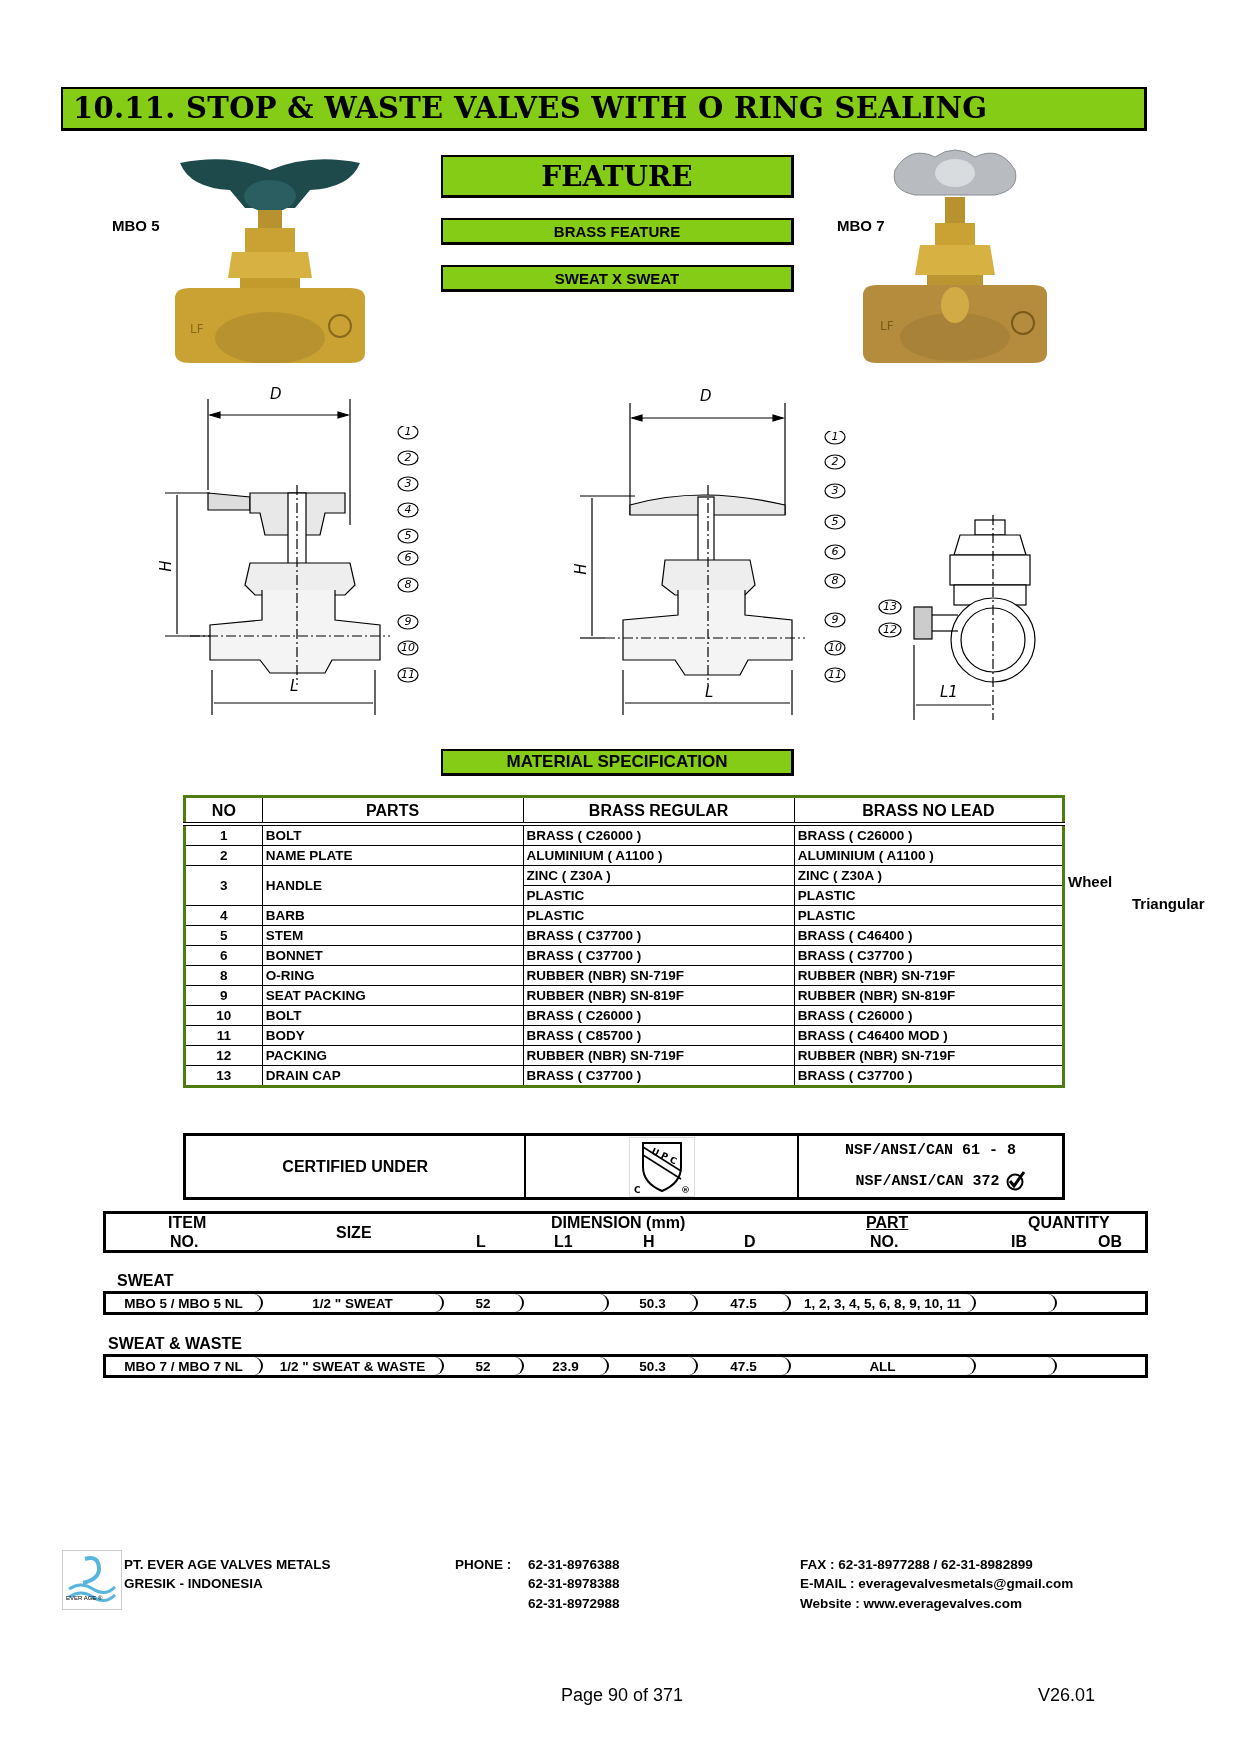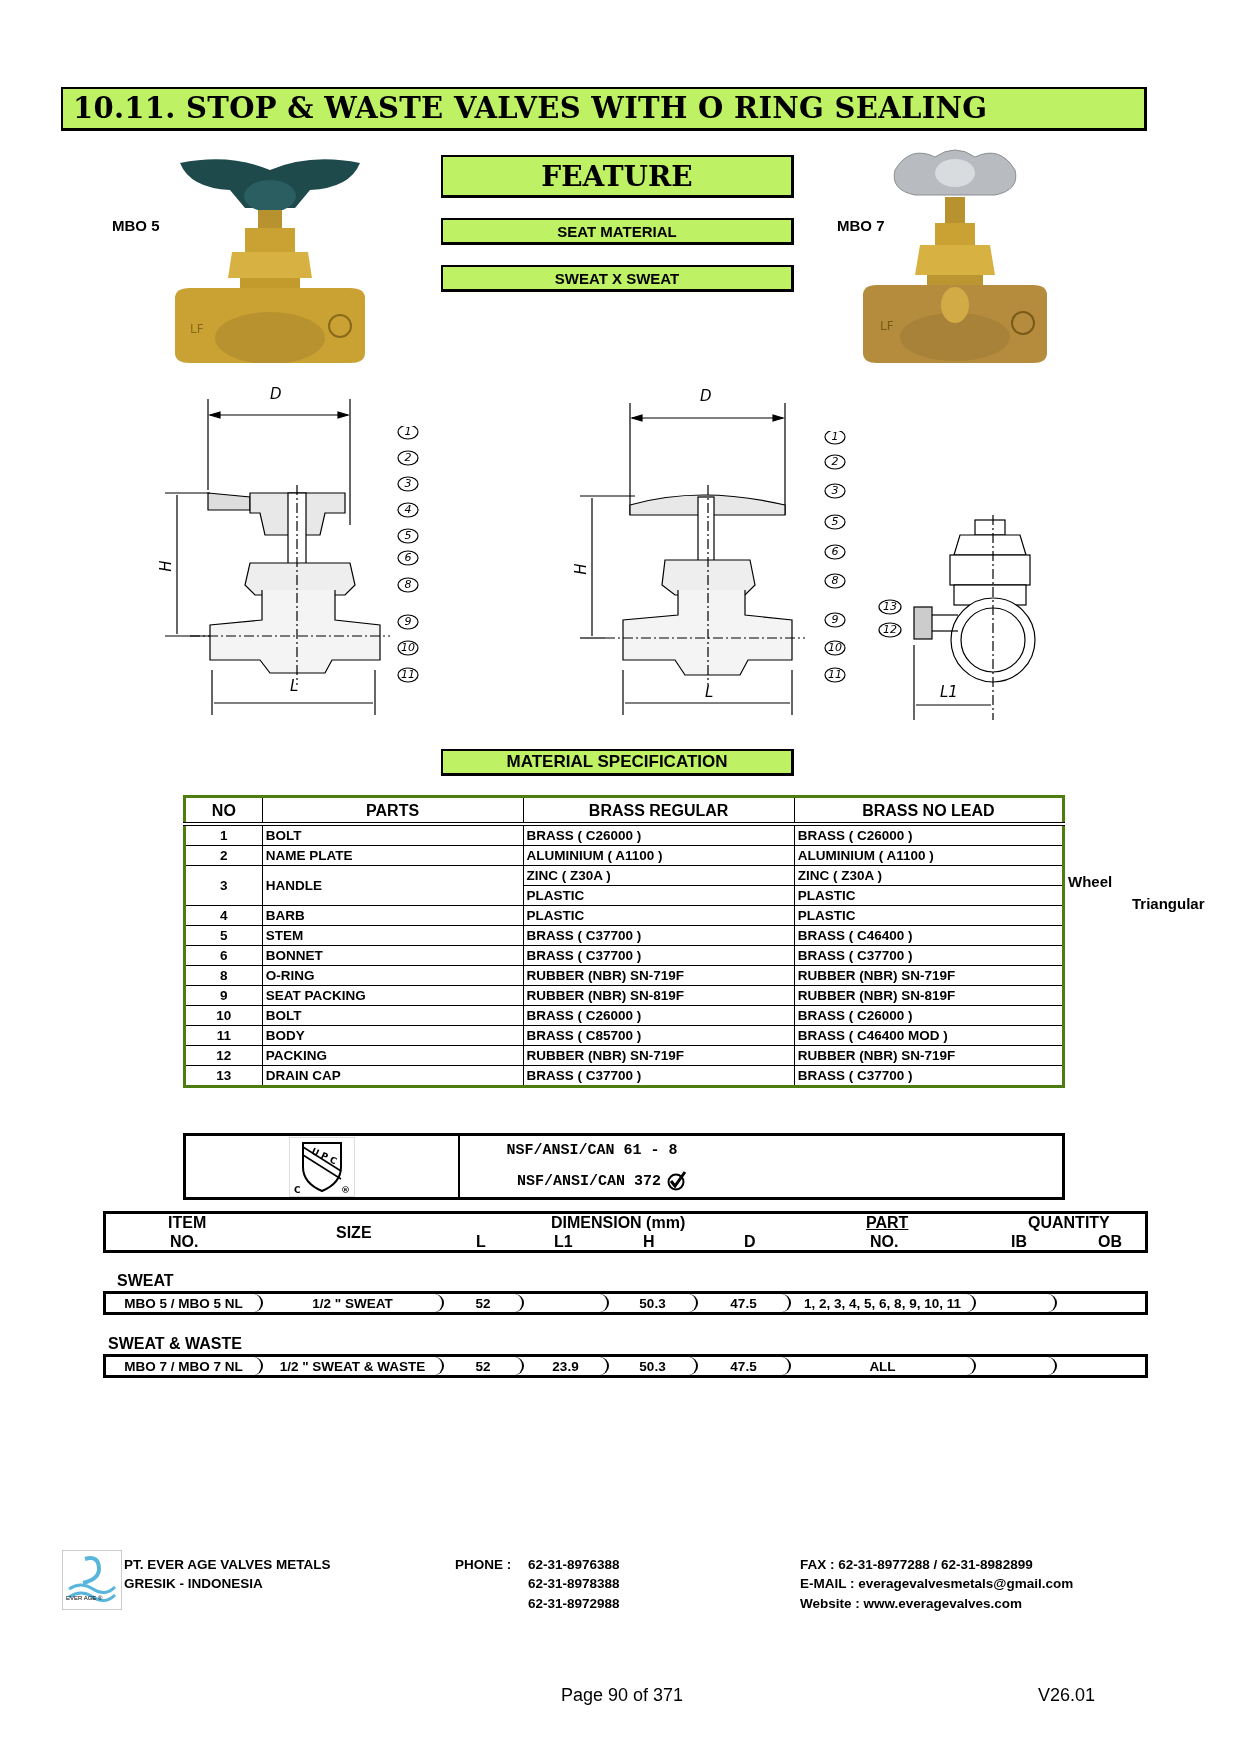--- a/index.html
+++ b/index.html
@@ -1,18 +1,18 @@
 <!DOCTYPE html>
 <html><head>
 <meta charset="utf-8">
 <style>
   html, body { margin:0; padding:0; background:#fff; }
   body { width:1241px; height:1754px; position:relative; overflow:hidden; font-family:"Liberation Sans", sans-serif; color:#000; }
   .abs { position:absolute; }
-  .box { position:absolute; border:3px solid #000; border-left-width:2px; border-top-width:2px; box-sizing:border-box; background:#bef264; }
+  .box { position:absolute; border:3px solid #000; border-left-width:2px; border-top-width:2px; box-sizing:border-box; background:#84cc16; }
   .title-box { left:61px; top:87px; width:1086px; height:44px; }
   .title-text { position:absolute; left:10px; top:2px; font-family:"DejaVu Serif", serif; font-weight:bold; font-size:29px; letter-spacing:0.3px; white-space:nowrap; }
   .feat { left:441px; width:353px; display:flex; align-items:center; justify-content:center; font-weight:bold; }
   .feat-main { top:155px; height:43px; font-family:"DejaVu Serif", serif; font-size:28px; }
   .feat-sub { height:27px; font-size:15px; }
   .label { font-weight:bold; font-size:15px; }
   table { border-collapse:collapse; }
   .mat { position:absolute; left:183px; top:795px; width:882px; border:3px solid #4d7c0f; }
   .mat td, .mat th { border:1.5px solid #000; font-size:13.5px; font-weight:bold; height:19px; padding:0 3px; line-height:19px; white-space:nowrap; }
   .mat th { font-size:16px; height:24px; text-align:center; border-bottom:4px double #000; }
@@ -64,21 +64,21 @@
     <rect x="72" y="130" width="56" height="16" fill="#bb9630"></rect>
     <path d="M8,150 Q8,140 22,140 L178,140 Q192,140 192,150 L192,208 Q192,218 178,218 L22,218 Q8,218 8,208 Z" fill="#b58c3e"></path>
     <ellipse cx="100" cy="192" rx="55" ry="24" fill="#a88238"></ellipse>
     <ellipse cx="100" cy="160" rx="14" ry="18" fill="#d2ab46"></ellipse>
     <text x="25" y="185" font-size="12" fill="#7a5a18" font-family="DejaVu Sans">LF</text>
     <circle cx="168" cy="178" r="11" fill="none" stroke="#7a5a18" stroke-width="2"></circle>
   </svg>
 </div>
 
 <div class="box feat feat-main">FEATURE</div>
-<div class="box feat feat-sub" style="top:218px;">SEAT MATERIAL</div>
+<div class="box feat feat-sub" style="top:218px;">BRASS FEATURE</div>
 <div class="box feat feat-sub" style="top:265px;">SWEAT X SWEAT</div>
 
 <div class="abs" style="left:150px;top:385px;width:300px;height:330px;">
   <svg width="300" height="330" viewBox="0 0 300 330" fill="none" stroke="#000" stroke-width="1.2">
     <line x1="58" y1="14" x2="58" y2="105"></line>
       <line x1="200" y1="14" x2="200" y2="140"></line>
     <line x1="60" y1="30" x2="198" y2="30"></line>
       <polygon points="60,30 70,27 70,33" fill="#000"></polygon>
       <polygon points="198,30 188,27 188,33" fill="#000"></polygon>
     <line x1="15" y1="108" x2="60" y2="108"></line>
@@ -263,20 +263,21 @@
     <td>DRAIN CAP</td>
     <td>BRASS ( C37700 )</td>
     <td>BRASS ( C37700 )</td>
   </tr>
 </tbody>
   </table>
 <div class="abs side-note" style="left:1068px;top:873px;">Wheel</div>
 <div class="abs side-note" style="left:1132px;top:895px;">Triangular</div>
 
 <div class="cert">
+  <div style="width:340px;">CERTIFIED UNDER</div>
   <div style="width:272px;">
     <svg width="66" height="60" viewBox="0 0 66 60">
       <rect x="0.5" y="0.5" width="65" height="59" fill="#fff" stroke="#ddd"></rect>
       <path d="M14,6 L52,6 L52,30 Q52,46 33,54 Q14,46 14,30 Z" fill="#fff" stroke="#000" stroke-width="2"></path>
       <line x1="14" y1="10" x2="52" y2="34" stroke="#000" stroke-width="1.5"></line>
       <line x1="14" y1="18" x2="52" y2="42" stroke="#000" stroke-width="1.5"></line>
       <text x="21" y="20" font-size="9" font-family="DejaVu Sans" transform="rotate(25 30 20)">U P C</text>
       <text x="5" y="56" font-size="9" font-family="DejaVu Sans">C</text>
       <text x="52" y="56" font-size="9" font-family="DejaVu Sans">®</text>
     </svg>

